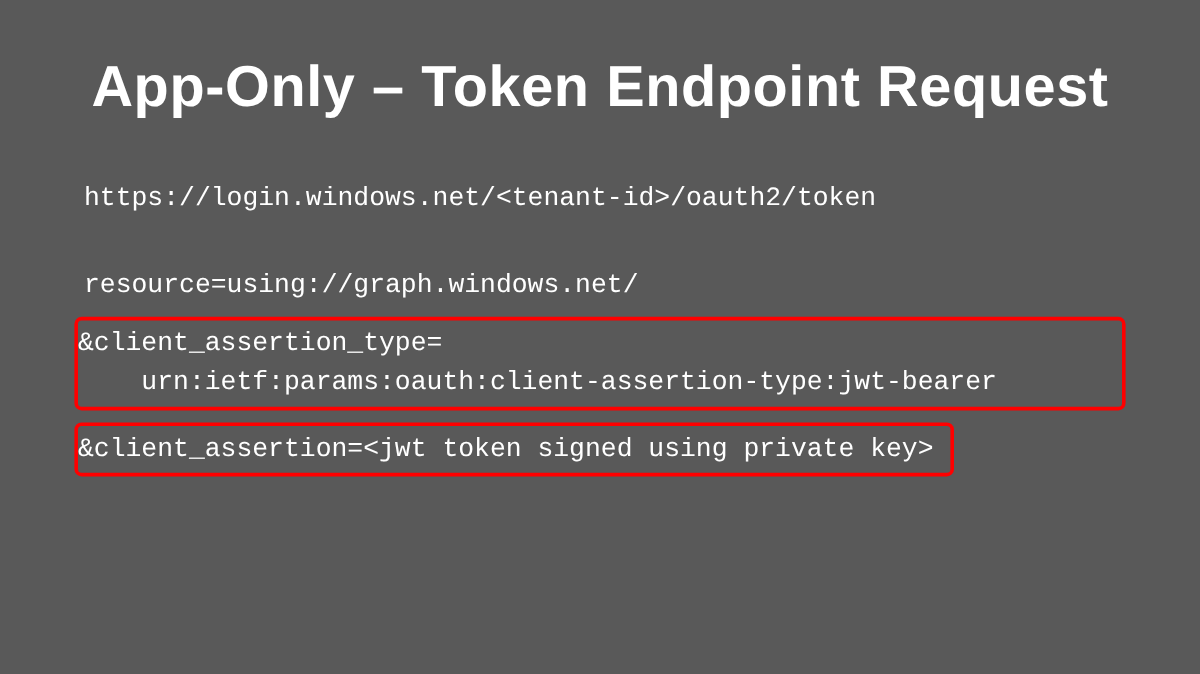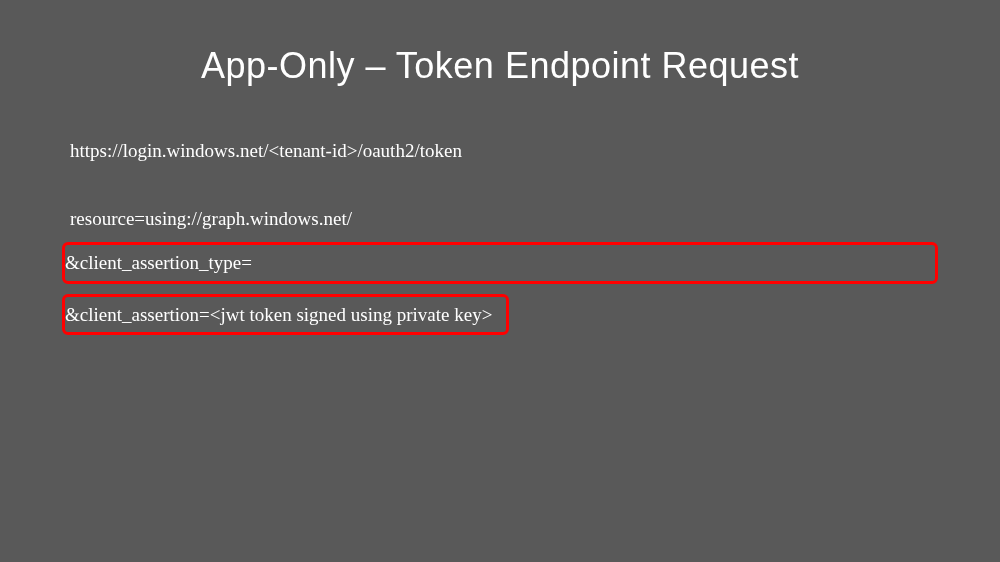--- a/index.html
+++ b/index.html
@@ -14,29 +14,29 @@
       font-family: "Segoe UI", Arial, sans-serif;
       color: #ffffff;
       overflow: hidden;
     }
     .slide {
       width: 100%;
       height: 100%;
       padding: 45px 70px 40px 70px;
     }
     .title {
-      font-size: 36px;
-      font-weight: 400;
+      font-size: 48px;
+      font-weight: 700;
       text-align: center;
       margin-bottom: 50px;
       letter-spacing: 0.5px;
     }
     .content {
-      font-family: Liberation Serif, serif;
-      font-size: 19px;
+      font-family: Liberation Mono, monospace;
+      font-size: 22px;
       line-height: 1.45;
     }
     .line {
       white-space: pre;
       margin-bottom: 10px;
     }
     .section-gap {
       margin-bottom: 40px;
       margin-top: 8px;
     }
@@ -62,20 +62,21 @@
 
 <div class="slide">
   <h1 class="title">App-Only – Token Endpoint Request</h1>
   <div class="content">
     <div class="line section-gap">https://login.windows.net/&lt;tenant-id&gt;/oauth2/token</div>
 
     <div class="line">resource=using://graph.windows.net/</div>
 
     <div class="boxed">
       <div class="boxed-line">&amp;client_assertion_type=</div>
+      <div class="boxed-line">    urn:ietf:params:oauth:client-assertion-type:jwt-bearer</div>
     </div>
 
     <div class="boxed boxed-narrow">
       <div class="boxed-line">&amp;client_assertion=&lt;jwt token signed using private key&gt;</div>
     </div>
     <br>
   </div>
 </div>
 
 </body></html>

